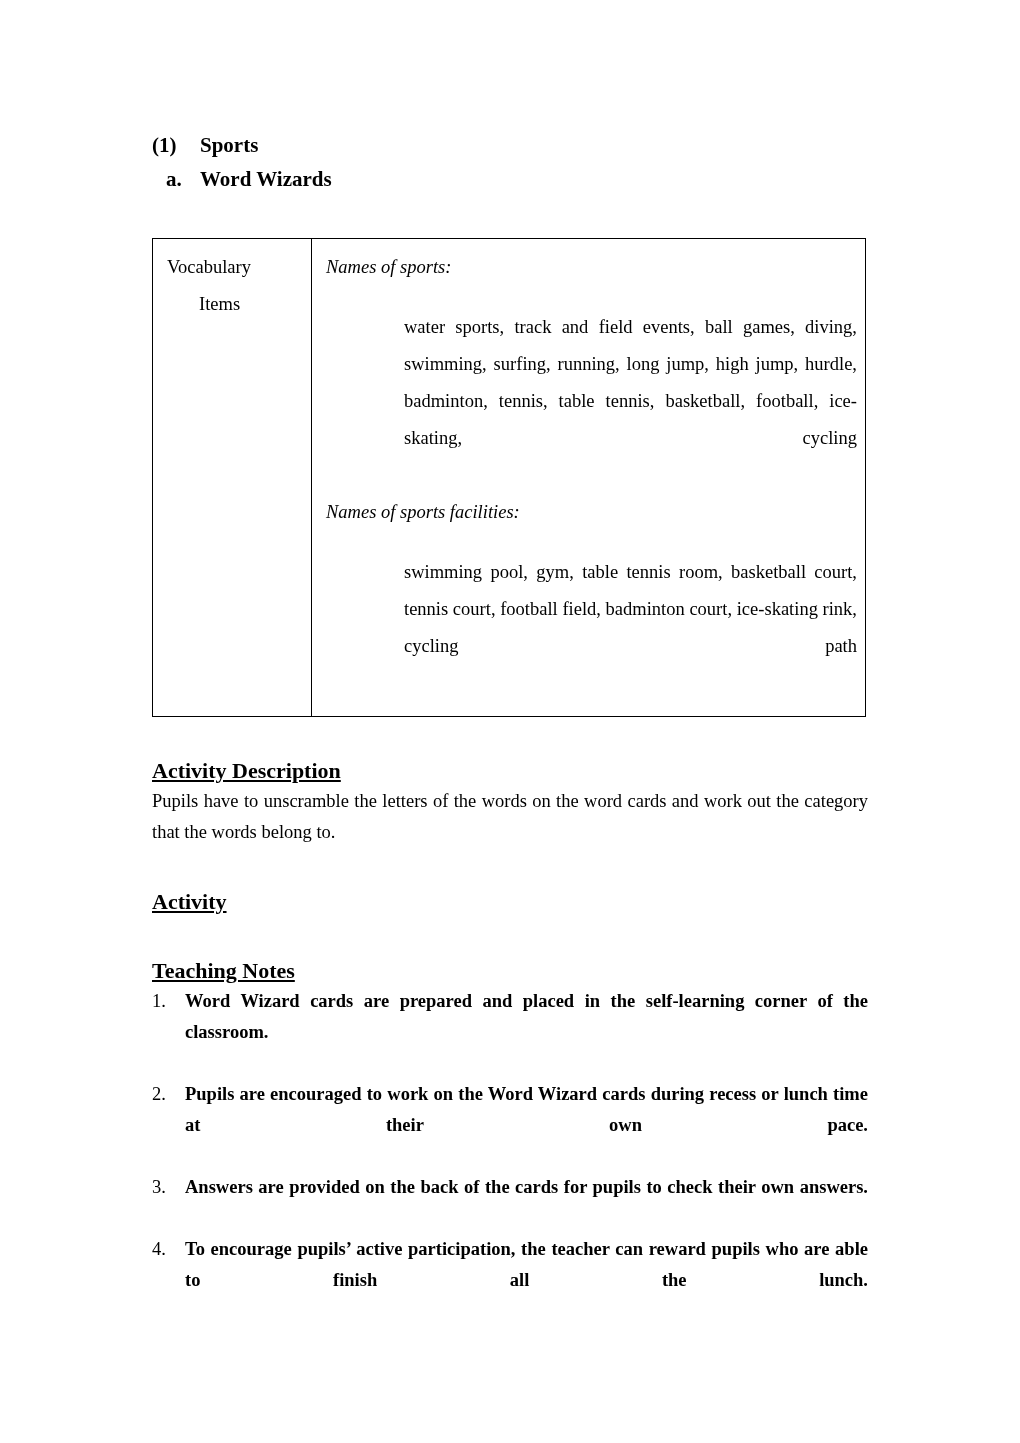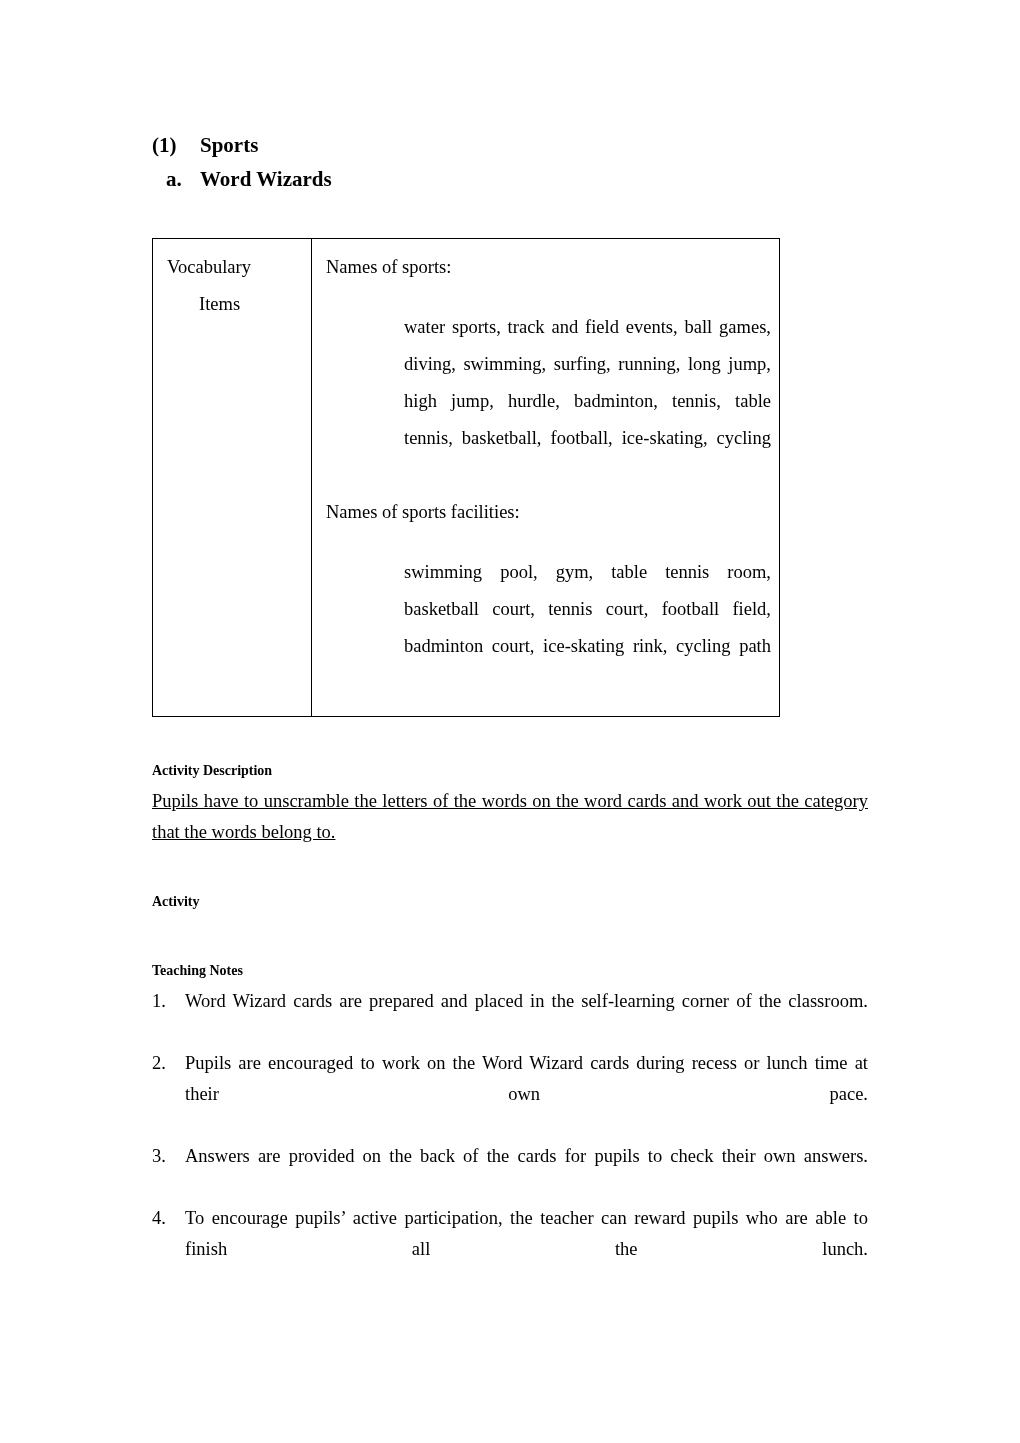--- a/index.html
+++ b/index.html
@@ -46,40 +46,41 @@
   }
   .heading-row.sub .marker {
     width: 34px;
     flex: 0 0 34px;
   }
 
   
   table.vocab {
     margin-top: 44px;
     border-collapse: collapse;
-    width: 628px;
+    width: 714px;
     table-layout: fixed;
   }
   table.vocab td {
     border: 1px solid #000000;
     vertical-align: top;
     padding: 10px 8px 14px 14px;
     font-size: 18.5px;
     line-height: 37px;
   }
   td.vocab-label {
     width: 136px;
   }
   td.vocab-label .l1 { display: block; }
   td.vocab-label .l2 { display: block; margin-left: 32px; }
   td.vocab-body {
     padding-left: 12px;
     padding-right: 12px;
   }
   .vocab-cat {
+    font-style: italic;
     font-size: 18.5px;
     line-height: 37px;
   }
   .vocab-list {
     text-align: justify;
     text-justify: inter-word;
     padding-left: 78px;
     font-size: 18.5px;
     line-height: 37px;
     margin-top: 23px;
@@ -87,32 +88,32 @@
   .vocab-list.last {
     text-align: justify;
   }
 
   
   .section {
     margin-top: 38px;
   }
   .section-title {
     font-weight: bold;
-    font-size: 14px;
+    text-decoration: underline;
+    font-size: 22px;
     line-height: 31px;
   }
   .section-body {
     font-size: 18.5px;
     line-height: 31px;
     text-align: justify;
   }
   .section-body.justify-block {
     text-align: justify;
     text-justify: inter-word;
-    text-decoration: underline;
   }
 
   ol.notes {
     margin: 0;
     padding: 0;
     list-style: none;
     font-size: 18.5px;
     line-height: 31px;
   }
   ol.notes li {
@@ -121,20 +122,21 @@
     margin-bottom: 0px;
   }
   ol.notes li .num {
     flex: 0 0 33px;
     width: 33px;
   }
   ol.notes li .txt {
     flex: 1 1 auto;
     text-align: justify;
     text-justify: inter-word;
+    font-weight: bold;
   }
   ol.notes li .txt::after {
     content: "";
     display: inline-block;
     width: 100%;
   }
   .j::after {
     content: "";
     display: inline-block;
     width: 100%;

